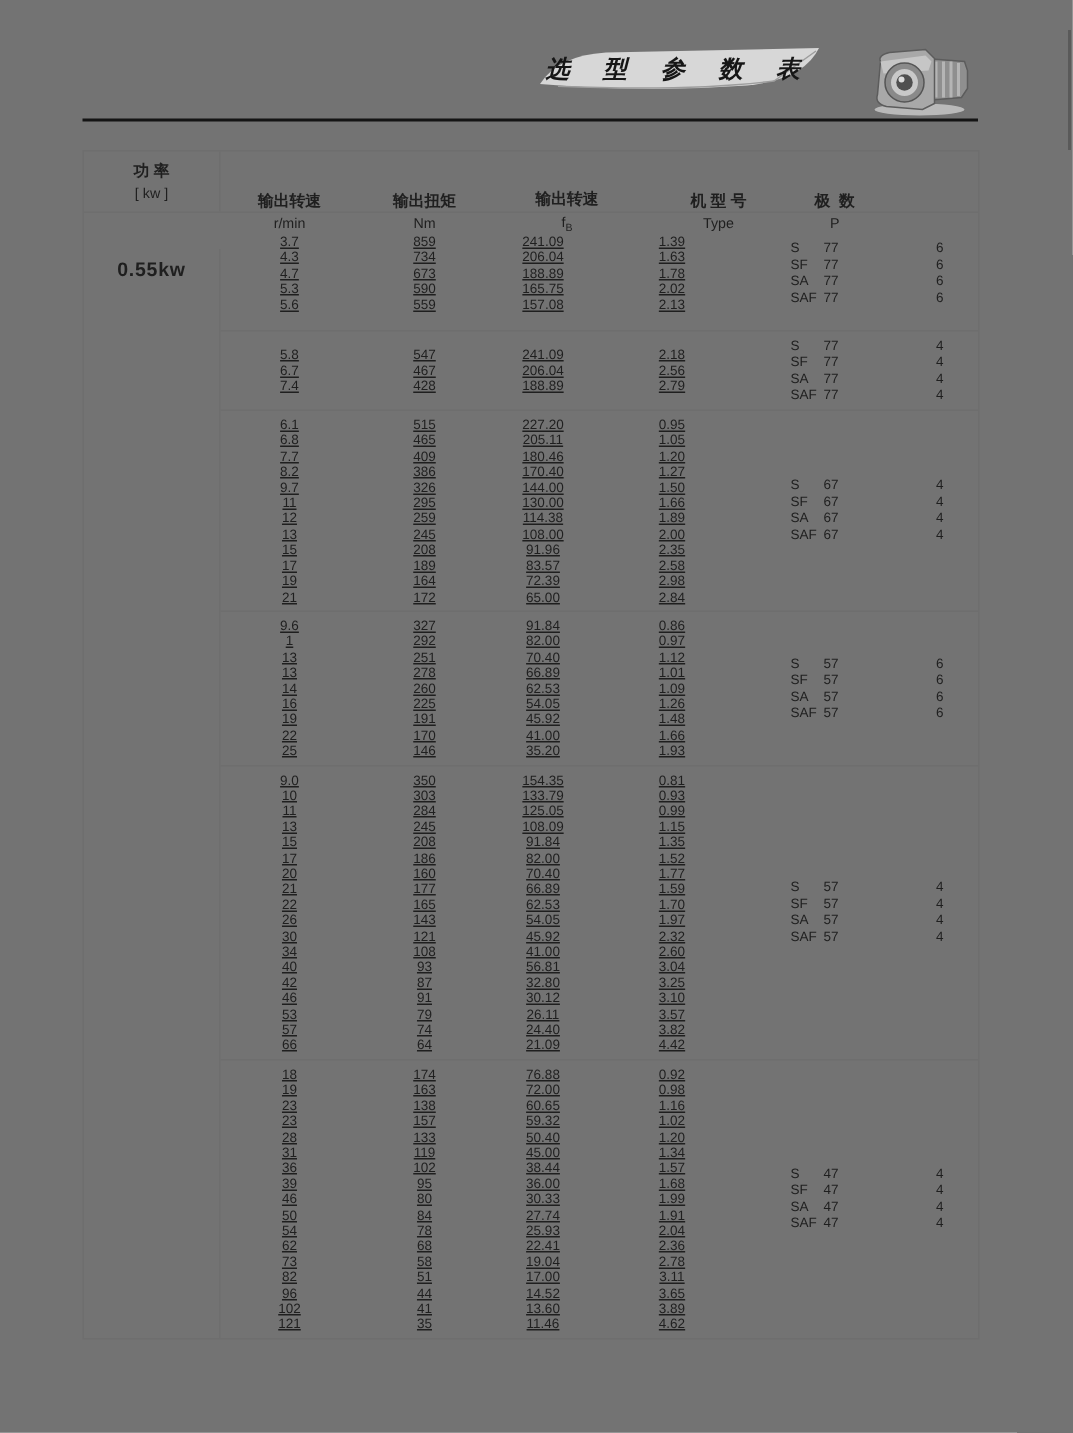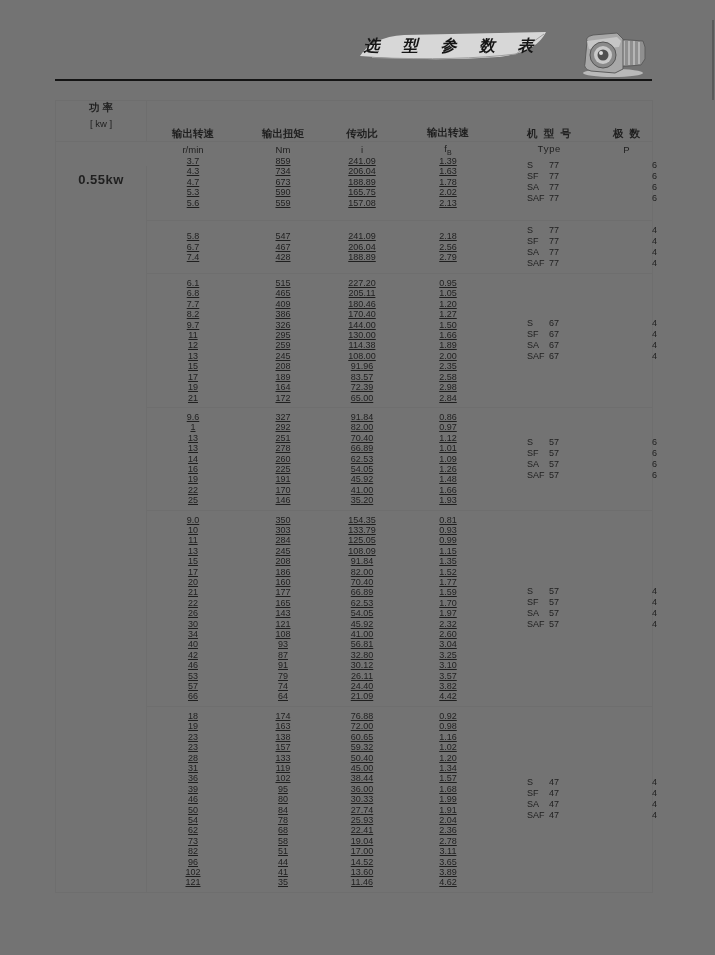--- a/index.html
+++ b/index.html
@@ -27,44 +27,44 @@
 
   
   .tbl{
     position:absolute;left:55px;top:100px;width:598px;height:793px;
     border:1px solid #6e6e6e;
     box-sizing:border-box;
     display:flex;flex-direction:column;
     font-size:9px;
   }
   .header-row{display:flex;height:40px;border-bottom:1px solid #6e6e6e;flex:none;}
-  .ph{width:90px;flex:none;border-right:1px solid #6e6e6e;display:flex;flex-direction:column;align-items:center;gap:3px;}
+  .ph{width:90px;flex:none;border-right:1px solid #6e6e6e;display:flex;flex-direction:column;justify-content:center;align-items:center;gap:3px;}
   .ph .hzh{font-weight:bold;font-size:10.5px;}
   .ph .hen{font-size:9.5px;}
   .hc{display:flex;flex-direction:column;justify-content:center;align-items:center;gap:3px;flex:none;}
   .hc .hzh{font-weight:bold;font-size:10.5px;white-space:pre;margin-top:40px;}
   .hc .hen{font-size:9.5px;}
   .hc .hen sub{font-size:7px;}
-  .w1{width:92px;} .w2{width:88px;} .w3{width:70px;} .w4{width:102px;} .w5{width:100px;font-family:Liberation Mono, monospace;} .w6{width:55px;}
+  .w1{width:92px;} .w2{width:88px;} .w3{width:70px;} .w4{width:102px;} .w5{width:100px;} .w6{width:55px;}
 
   .body{display:flex;flex:1;min-height:0;}
   .power-body{width:90px;flex:none;border-right:1px solid #6e6e6e;margin-top:24px;}
   .power-value{margin-top:6px;text-align:center;font-size:13px;font-weight:bold;letter-spacing:0.5px;}
   .data-body{flex:1;display:flex;flex-direction:column;min-width:0;}
 
   .group{display:flex;border-bottom:1px solid #6e6e6e;padding:4px 0;align-items:stretch;}
   .group:first-child{padding:14px 0 12px;}
   .group:last-child{border-bottom:none;flex:1;}
   .rows{width:352px;flex:none;display:flex;flex-direction:column;justify-content:center;text-decoration:underline;}
   .drow{display:flex;line-height:10.4px;}
   .drow .c{text-align:center;flex:none;}
   .c1{width:92px;} .c2{width:88px;} .c3{width:70px;} .c4{width:102px;}
 
   .models{width:155px;flex:none;display:flex;flex-direction:column;justify-content:center;}
-  .mline{display:flex;line-height:11px;gap:28px;}
+  .mline{display:flex;line-height:11px;}
   .mtype{width:100px;flex:none;display:flex;justify-content:center;}
   .mbox{width:44px;text-align:left;white-space:pre;}
   .mprefix{display:inline-block;width:22px;}
   .mpoles{width:55px;flex:none;text-align:center;}
 </style>
 </head>
 <body>
 
 <div class="page">
 
@@ -104,24 +104,20 @@
         <div class="hen">[ kw ]</div>
       </div>
       <div class="hc w1">
         <div class="hzh">输出转速</div>
         <div class="hen">r/min</div>
       </div>
       <div class="hc w2">
         <div class="hzh">输出扭矩</div>
         <div class="hen">Nm</div>
       </div>
-      <div class="hc w3">
-        <div class="hzh">传动比</div>
-        <div class="hen">i</div>
-      </div>
       <div class="hc w4">
         <div class="hzh">输出转速</div>
         <div class="hen"><span>f</span><sub>B</sub></div>
       </div>
       <div class="hc w5">
         <div class="hzh">机 型 号</div>
         <div class="hen">Type</div>
       </div>
       <div class="hc w6">
         <div class="hzh">极  数</div>

